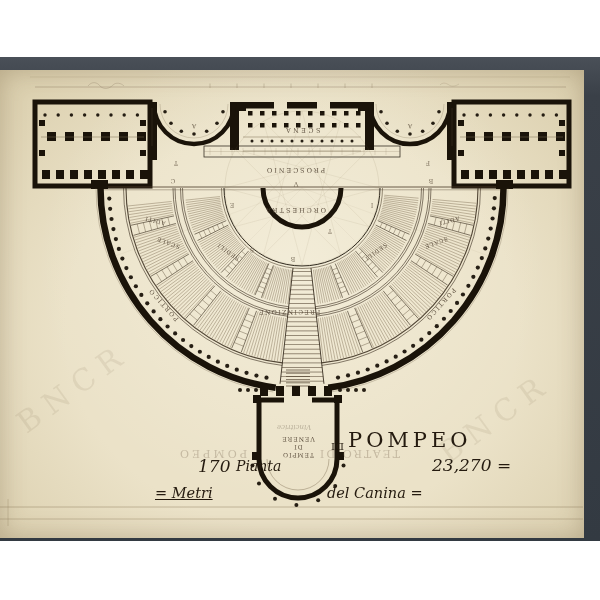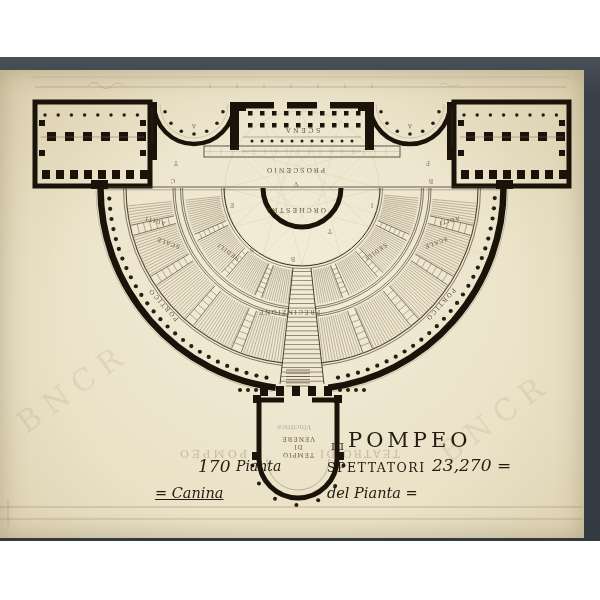--- a/index.html
+++ b/index.html
@@ -739,25 +739,24 @@
       <div>VENERE</div>
     </div>
 
     <div class="tb" style="left:330px;top:441px;font-size:10px;letter-spacing:1px;transform:rotate(180deg);">DI</div>
     <div class="tb" style="left:348px;top:428px;font-size:21px;letter-spacing:4px;">POMPEO</div>
     <div class="tb-ghost" style="left:177px;top:447px;font-size:11px;letter-spacing:3px;">POMPEO</div>
     <div class="tb-ghost" style="left:318px;top:447px;font-size:11px;letter-spacing:2px;">TEATRO DI</div>
 
     <div class="tb hand" style="left:198px;top:456px;font-size:17px;">170</div>
     <div class="tb hand" style="left:236px;top:458px;font-size:14px;">Pianta</div>
-    <div class="tb" style="left:327px;top:460px;font-size:12.5px;letter-spacing:1.5px;">SPETTATORI</div>
     <div class="tb hand" style="left:432px;top:455px;font-size:17px;">23,270 =</div>
 
-    <div class="tb hand" style="left:155px;top:485px;font-size:14.5px;text-decoration:underline;">= Canina</div>
-    <div class="tb hand" style="left:327px;top:485px;font-size:14.5px;">del Pianta =</div>
+    <div class="tb hand" style="left:155px;top:485px;font-size:14.5px;text-decoration:underline;">= Metri</div>
+    <div class="tb hand" style="left:327px;top:485px;font-size:14.5px;">del Canina =</div>
   <div class="tiny-letter" style="left: 296px; top: 184px; transform: translate(-50%, -50%) rotate(180deg);">V</div>
       <div class="tiny-letter" style="left: 194px; top: 126px; transform: translate(-50%, -50%) rotate(180deg);">A</div>
       <div class="tiny-letter" style="left: 410px; top: 126px; transform: translate(-50%, -50%) rotate(180deg);">A</div>
       <div class="tiny-letter" style="left: 176px; top: 163px; transform: translate(-50%, -50%) rotate(180deg);">T</div>
       <div class="tiny-letter" style="left: 428px; top: 163px; transform: translate(-50%, -50%) rotate(180deg);">F</div>
       <div class="tiny-letter" style="left: 173px; top: 181px; transform: translate(-50%, -50%) rotate(180deg);">C</div>
       <div class="tiny-letter" style="left: 431px; top: 181px; transform: translate(-50%, -50%) rotate(180deg);">B</div>
       <div class="tiny-letter" style="left: 252px; top: 250px; transform: translate(-50%, -50%) rotate(180deg);">S</div>
       <div class="tiny-letter" style="left: 293px; top: 259px; transform: translate(-50%, -50%) rotate(180deg);">B</div>
       <div class="tiny-letter" style="left: 330px; top: 231px; transform: translate(-50%, -50%) rotate(180deg);">T</div>

